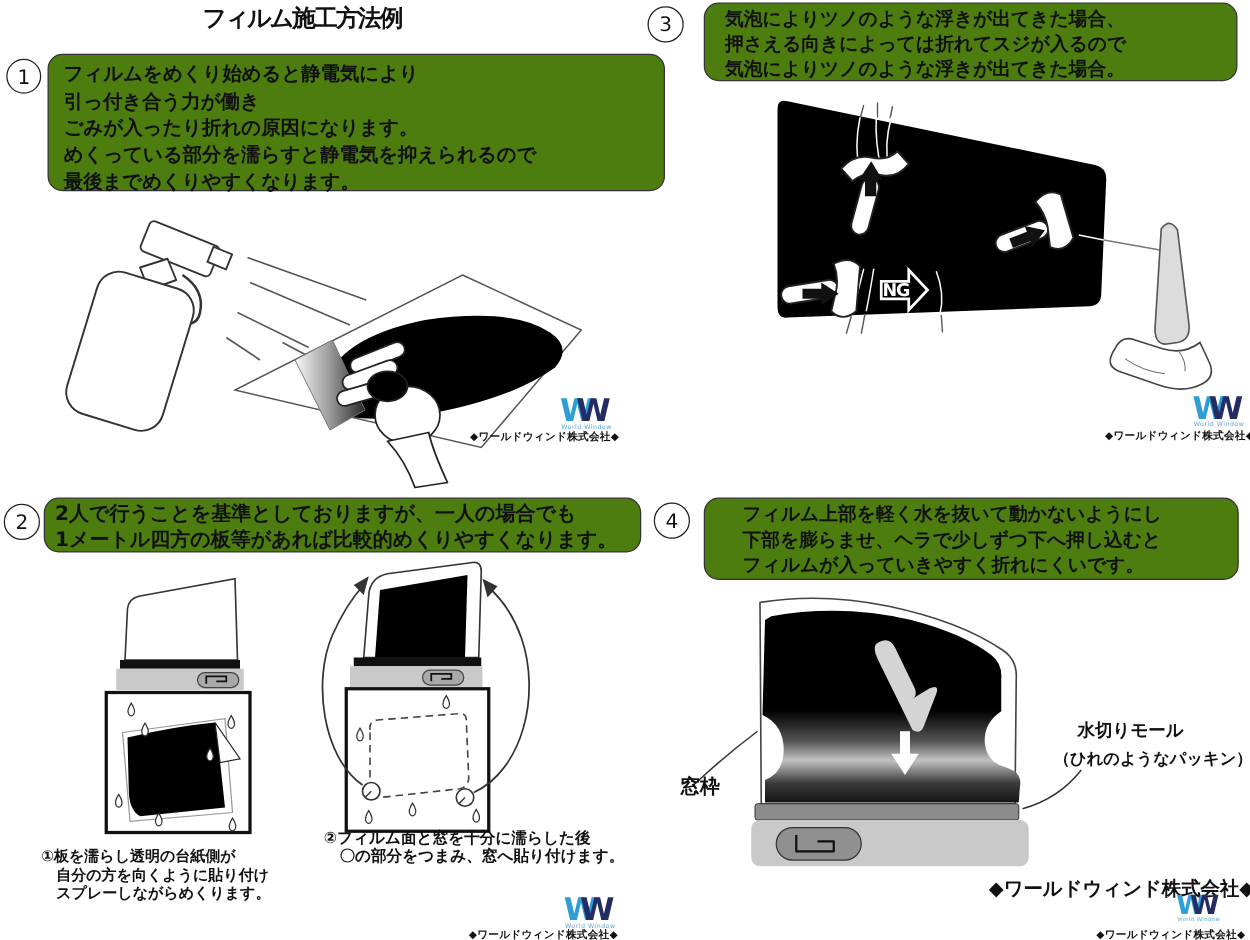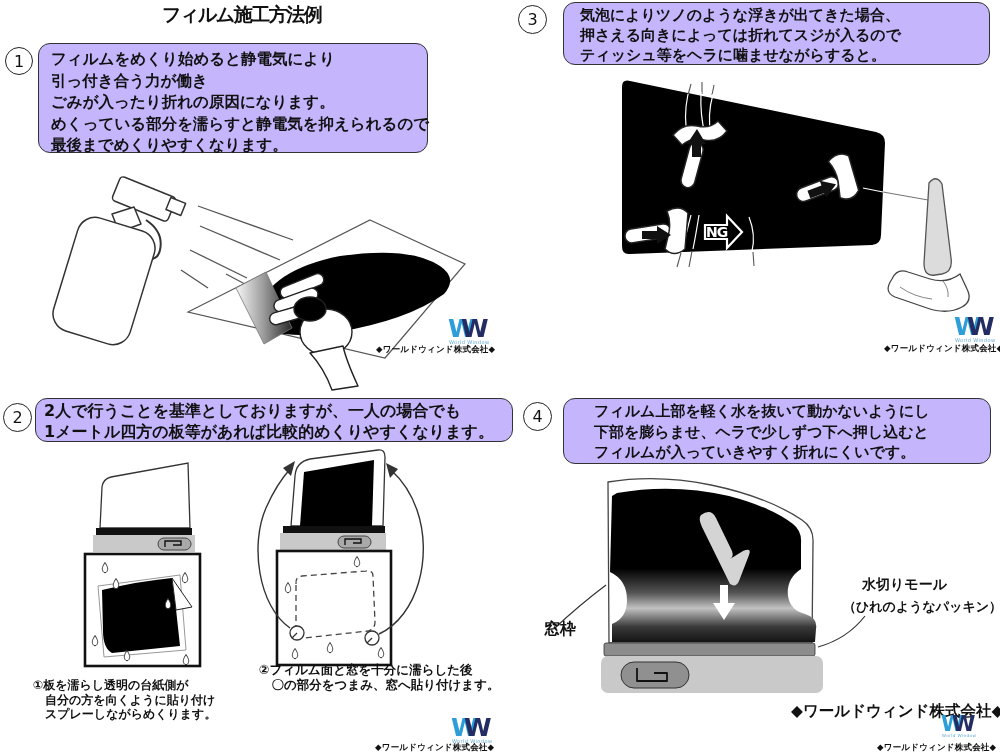--- a/index.html
+++ b/index.html
@@ -1,21 +1,21 @@
 <!DOCTYPE html>
 <html><head>
 <meta charset="utf-8">
 <style>
   html,body{margin:0;padding:0;background:#fff;}
   .page{position:relative;width:1000px;height:752px;background:#fff;overflow:hidden;
         font-family:"DejaVu Sans","Liberation Sans",sans-serif;color:#111;}
   .title{position:absolute;left:162px;top:2px;font-size:19px;font-weight:bold;letter-spacing:-1.5px;white-space:nowrap;}
   .step-circle{position:absolute;border:1.6px solid #222;border-radius:50%;
        display:flex;align-items:center;justify-content:center;font-size:16px;background:#fff;}
-  .box{position:absolute;border:1.4px solid #333;border-radius:12px;background:#c4b5fd;box-sizing:border-box;}
+  .box{position:absolute;border:1.4px solid #333;border-radius:12px;background:#4d7c0f;box-sizing:border-box;}
   .tl{white-space:nowrap;font-weight:bold;}
   .b1 .tl{font-size:15.5px;line-height:21.5px;}
   .b2 .tl{font-size:16px;line-height:21px;}
   .b3 .tl{font-size:15px;line-height:20px;}
   .b4 .tl{font-size:15px;line-height:20.5px;}
   .note{position:absolute;font-size:14px;font-weight:bold;line-height:18.5px;white-space:nowrap;}
   .cap{position:absolute;font-weight:bold;white-space:nowrap;}
   .capL{left:33px;top:678px;font-size:12px;line-height:14.5px;}
   .capR{left:259px;top:662px;font-size:12.5px;line-height:15px;}
   .lbl{position:absolute;font-weight:bold;white-space:nowrap;}
@@ -29,21 +29,21 @@
   svg{position:absolute;}
 </style>
 </head>
 <body>
 
 <div class="page">
 
   <div class="title">フィルム施工方法例</div>
 
   <div class="step-circle" style="left:5px;top:47px;width:26px;height:26px">1</div>
-  <div class="box b1" style="left:38px;top:43px;width:390px;height:110px;padding:5px 8px 0 12px">
+  <div class="box b1" style="left:38px;top:43px;width:494px;height:110px;padding:5px 8px 0 12px">
     <div class="tl">フィルムをめくり始めると静電気により</div>
     <div class="tl">引っ付き合う力が働き</div>
     <div class="tl">ごみが入ったり折れの原因になります。</div>
     <div class="tl">めくっている部分を濡らすと静電気を抑えられるので</div>
     <div class="tl">最後までめくりやすくなります。</div>
   </div>
 
   <svg style="left:40px;top:160px" width="470" height="235" viewBox="0 0 470 235">
     <defs>
       <linearGradient id="peelGrad" x1="0" y1="0" x2="1" y2="0">
@@ -168,21 +168,21 @@
     <span class="w w1">W</span>
     <span class="w w2">W</span>
     <span class="sub">World Window</span>
   </div>
   <div class="company" style="left:375px;top:742px">◆ワールドウィンド株式会社◆</div>
 
   <div class="step-circle" style="left:518px;top:5px;width:27px;height:27px">3</div>
   <div class="box b3" style="left:563px;top:2px;width:427px;height:63px;padding:2px 8px 0 16px">
     <div class="tl">気泡によりツノのような浮きが出てきた場合、</div>
     <div class="tl">押さえる向きによっては折れてスジが入るので</div>
-    <div class="tl">ティッシュ等をヘラに噛ませながらすると。</div>
+    <div class="tl">気泡によりツノのような浮きが出てきた場合。</div>
   </div>
 
   <svg style="left:545px;top:75px" width="455" height="250" viewBox="0 0 455 250">
     <path d="M77,12 Q77,4 85,6 L331,57 Q340,59 340,68 L336,160 Q336,169 327,170 L85,179 Q77,180 77,171 Z" fill="#000"></path>
     <g stroke="#555" stroke-width="1.1" fill="none">
       <path d="M146,9 l-3,11"></path>
         <path d="M157,7 l0,12"></path>
         <path d="M169,10 l-2,10"></path>
       <path d="M136,178 l-4,14"></path>
         <path d="M147,176 l-3,16"></path>

